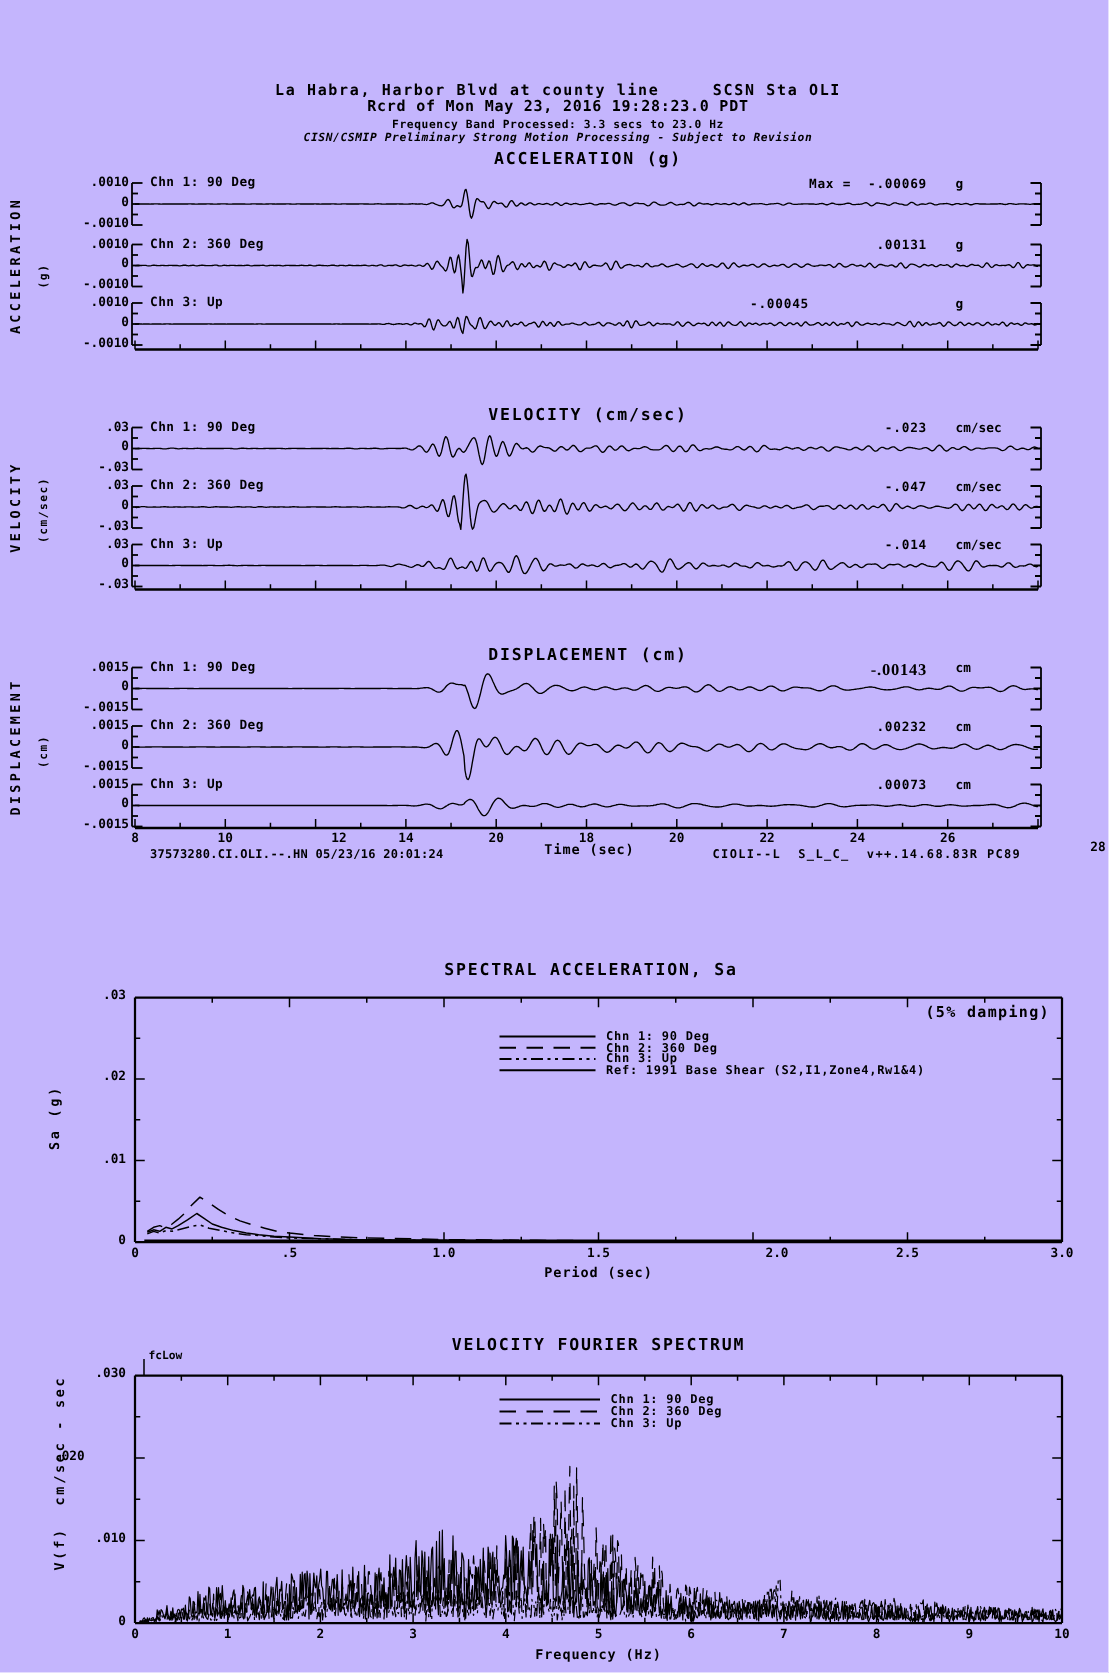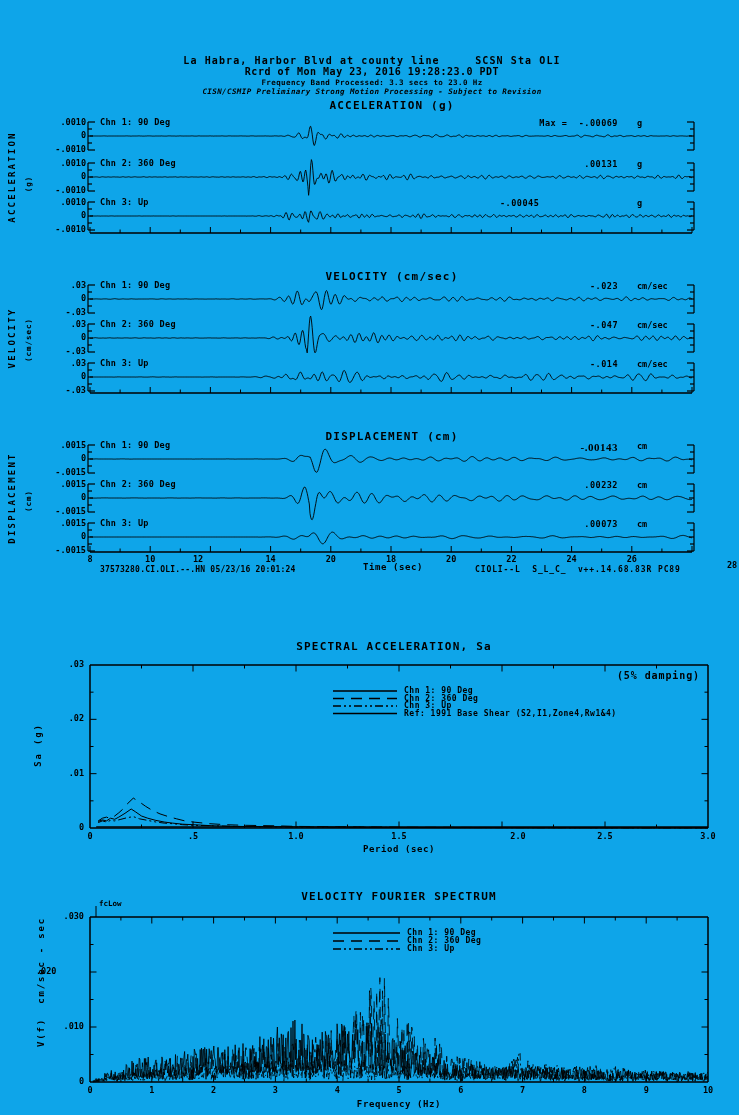--- a/index.html
+++ b/index.html
@@ -1,16 +1,16 @@
 <!DOCTYPE html>
 <html><head>
 <meta charset="utf-8">
 <style>
   html,body{margin:0;padding:0;background:#fff;}
-  #page{position:relative;width:739px;height:1115px;background:#0ea5e9;color:#000;
+  #page{position:relative;width:739px;height:1115px;background:#c4b5fd;color:#000;
         font-family:"DejaVu Sans Mono", monospace;overflow:hidden;}
   .lbl{position:absolute;white-space:pre;font-weight:bold;color:#000;line-height:1;}
   .ctr{transform:translateX(-50%);}
   .rctr{transform:translate(-50%,-50%) rotate(-90deg);}
   svg{position:absolute;left:0;top:0;}
 </style>
 </head>
 <body>
 
 <div id="page">
@@ -381,21 +381,21 @@
     <div class="lbl" style="left: 500px; width: 118px; top: 481px; font-size: 8.5px; letter-spacing: 0.5px; text-align: right;">.00232</div>
     <div class="lbl" style="left: 637px; top: 481px; font-size: 8.5px;">cm</div>
     <div class="lbl" style="left: 34px; width: 52px; top: 519px; font-size: 8.5px; text-align: right;">.0015</div>
     <div class="lbl" style="left: 34px; width: 52px; top: 532px; font-size: 8.5px; text-align: right;">0</div>
     <div class="lbl" style="left: 34px; width: 52px; top: 546px; font-size: 8.5px; text-align: right;">-.0015</div>
     <div class="lbl" style="left: 100px; top: 519px; font-size: 8.5px; letter-spacing: 0.3px;">Chn 3: Up</div>
     <div class="lbl" style="left: 500px; width: 118px; top: 520px; font-size: 8.5px; letter-spacing: 0.5px; text-align: right;">.00073</div>
     <div class="lbl" style="left: 637px; top: 520px; font-size: 8.5px;">cm</div>
     <div class="lbl" style="left: 90px; top: 555px; font-size: 8.5px; transform: translateX(-50%);">8</div>
     <div class="lbl" style="left: 150.2px; top: 555px; font-size: 8.5px; transform: translateX(-50%);">10</div>
-    <div class="lbl" style="left: 198px; top: 555px; font-size: 8.5px; transform: translateX(-50%);">12</div>
+    <div class="lbl" style="left: 226px; top: 555px; font-size: 8.5px; transform: translateX(-50%);">12</div>
     <div class="lbl" style="left: 270.6px; top: 555px; font-size: 8.5px; transform: translateX(-50%);">14</div>
     <div class="lbl" style="left: 330.8px; top: 555px; font-size: 8.5px; transform: translateX(-50%);">20</div>
     <div class="lbl" style="left: 391px; top: 555px; font-size: 8.5px; transform: translateX(-50%);">18</div>
     <div class="lbl" style="left: 451.2px; top: 555px; font-size: 8.5px; transform: translateX(-50%);">20</div>
     <div class="lbl" style="left: 511.4px; top: 555px; font-size: 8.5px; transform: translateX(-50%);">22</div>
     <div class="lbl" style="left: 571.6px; top: 555px; font-size: 8.5px; transform: translateX(-50%);">24</div>
     <div class="lbl" style="left: 631.8px; top: 555px; font-size: 8.5px; transform: translateX(-50%); text-align: right;">26</div>
     <div class="lbl" style="left: 692px; top: 561px; font-size: 8.5px; transform: translateX(-50%); margin-left: 40px;">28</div>
     <div class="lbl" style="left: 36px; width: 48px; top: 660px; font-size: 8.5px; text-align: right;">.03</div>
     <div class="lbl" style="left: 36px; width: 48px; top: 714.333px; font-size: 8.5px; text-align: right;">.02</div>

